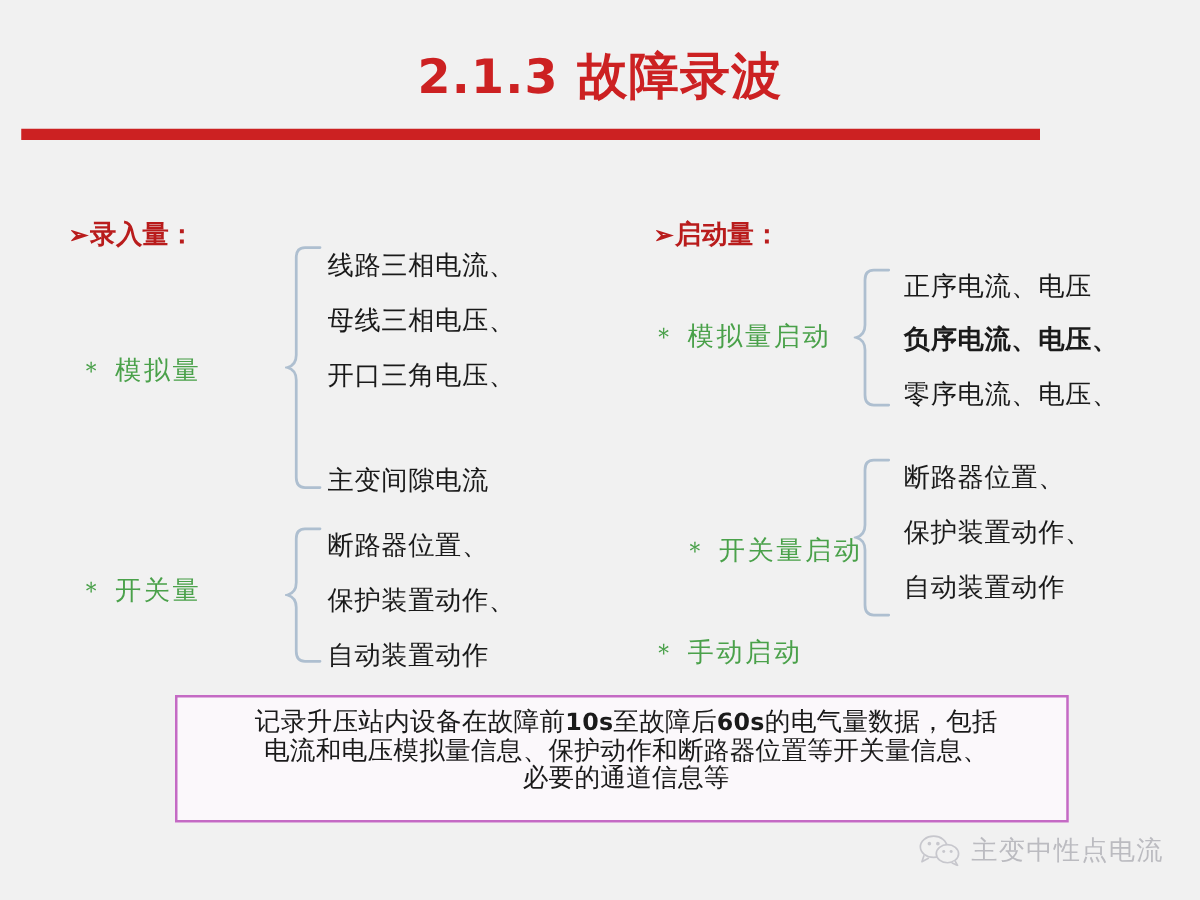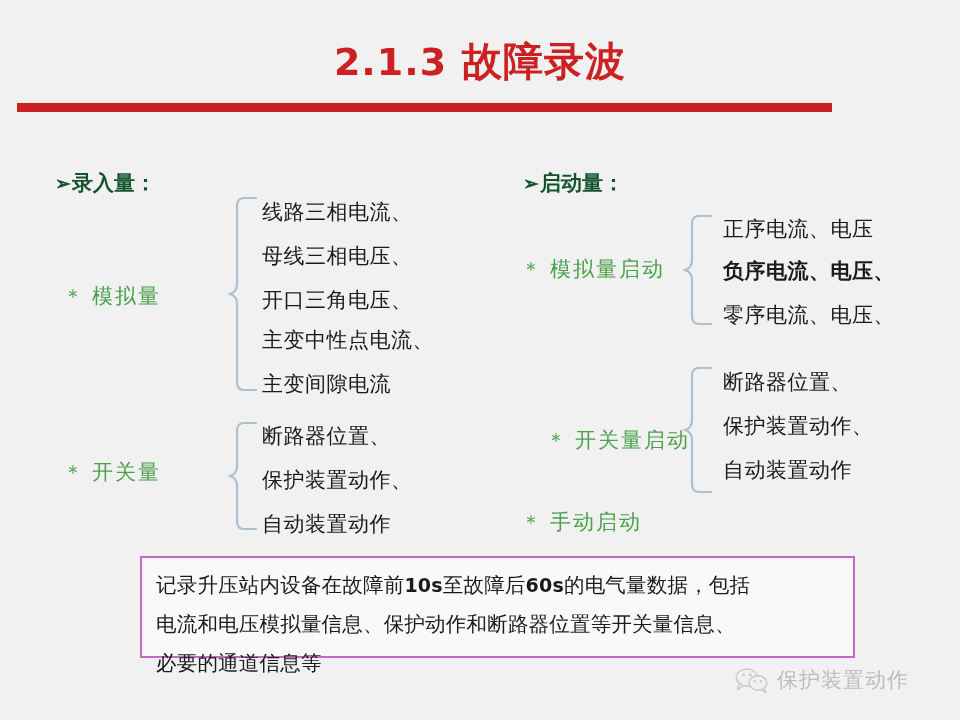--- a/index.html
+++ b/index.html
@@ -45,25 +45,25 @@
     left: 17px;
     top: 103px;
     width: 815px;
     height: 9px;
     background: #cc2122;
   }
 
   
   .hdr {
     position: absolute;
-    color: #14532d;
-    font-family: "DejaVu Serif", "Liberation Serif", serif;
-    font-weight: bold;
-    font-size: 21px;
-    line-height: 30px;
+    color: #b91c1c;
+    font-family: "DejaVu Serif", "Liberation Serif", serif;
+    font-weight: bold;
+    font-size: 21px;
+    line-height: 37px;
     white-space: nowrap;
   }
   .hdr .arrow {
     font-size: 19px;
     margin-right: 1px;
   }
 
   .cat {
     position: absolute;
     color: #4aa14a;
@@ -107,22 +107,23 @@
     box-sizing: border-box;
   }
   .note-text {
     position: absolute;
     left: 156px;
     top: 566px;
     width: 690px;
     color: #1a1a1a;
     font-family: "DejaVu Serif", "Liberation Serif", serif;
     font-size: 20.5px;
-    line-height: 39px;
+    line-height: 22px;
     letter-spacing: 0.2px;
+    text-align: center;
   }
   .note-text b {
     font-family: "DejaVu Sans", "Liberation Sans", sans-serif;
     font-weight: bold;
     font-size: 19px;
   }
 
   
   .watermark {
     position: absolute;
@@ -163,21 +164,20 @@
 
   <div class="brace" style="left:228px; top:196px;">
     <svg width="30" height="196" viewBox="0 0 30 196" fill="none">
       <path d="M28 2 H16 Q9 2 9 10 V88 Q9 96 2 98 Q9 100 9 108 V186 Q9 194 16 194 H28" stroke="#aebfd0" stroke-width="2.2" fill="none" stroke-linecap="round"></path>
     </svg>
   </div>
 
   <div class="item" style="left:262px; top:199px;">线路三相电流、</div>
   <div class="item" style="left:262px; top:287px;">开口三角电压、</div>
   <div class="item" style="left:262px; top:243px;">母线三相电压、</div>
-  <div class="item" style="left:262px; top:327px;">主变中性点电流、</div>
   <div class="item" style="left:262px; top:371px;">主变间隙电流</div>
 
   <div class="cat" style="left:63px; top:459px;">
     <span class="star">＊</span><span>开关量</span>
   </div>
 
   <div class="brace" style="left:228px; top:421px;">
     <svg width="30" height="110" viewBox="0 0 30 110" fill="none">
       <path d="M28 2 H16 Q9 2 9 10 V45 Q9 53 2 55 Q9 57 9 65 V100 Q9 108 16 108 H28" stroke="#aebfd0" stroke-width="2.2" fill="none" stroke-linecap="round"></path>
     </svg>
@@ -234,16 +234,16 @@
     <svg class="wm-icon" viewBox="0 0 40 30">
       <ellipse cx="14" cy="12" rx="12.5" ry="10" fill="none" stroke="#8a8a98" stroke-width="1.6"></ellipse>
       <path d="M5 20 L3 26 L9.5 22.5" fill="none" stroke="#8a8a98" stroke-width="1.6" stroke-linejoin="round"></path>
       <circle cx="10" cy="9" r="1.7" fill="#8a8a98"></circle>
       <circle cx="18" cy="9" r="1.7" fill="#8a8a98"></circle>
       <ellipse cx="27" cy="18.5" rx="10.5" ry="8.5" fill="#f1f1f1" stroke="#8a8a98" stroke-width="1.6"></ellipse>
       <path d="M34 25 L36.5 29.5 L31 27" fill="#f1f1f1" stroke="#8a8a98" stroke-width="1.6" stroke-linejoin="round"></path>
       <circle cx="23.5" cy="16.5" r="1.4" fill="#8a8a98"></circle>
       <circle cx="30.5" cy="16.5" r="1.4" fill="#8a8a98"></circle>
     </svg>
-    <span class="wm-text">保护装置动作</span>
+    <span class="wm-text">主变中性点电流</span>
   </div>
 
 </div>
 
 </body></html>

